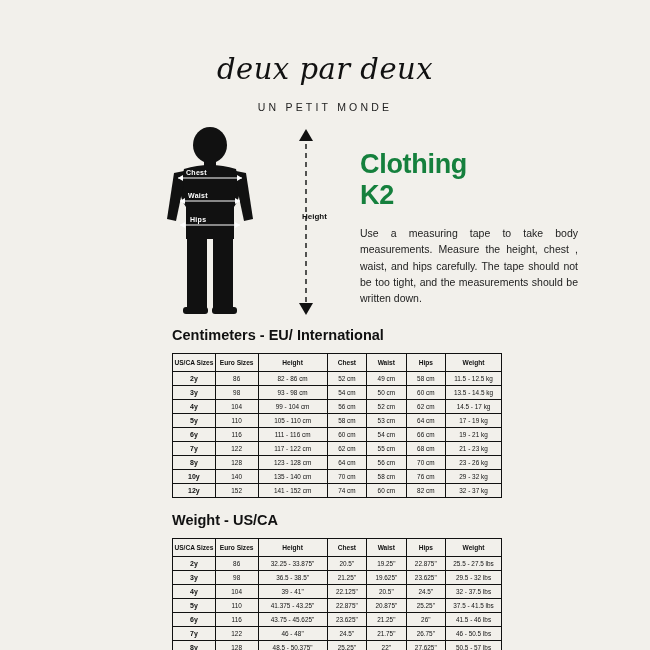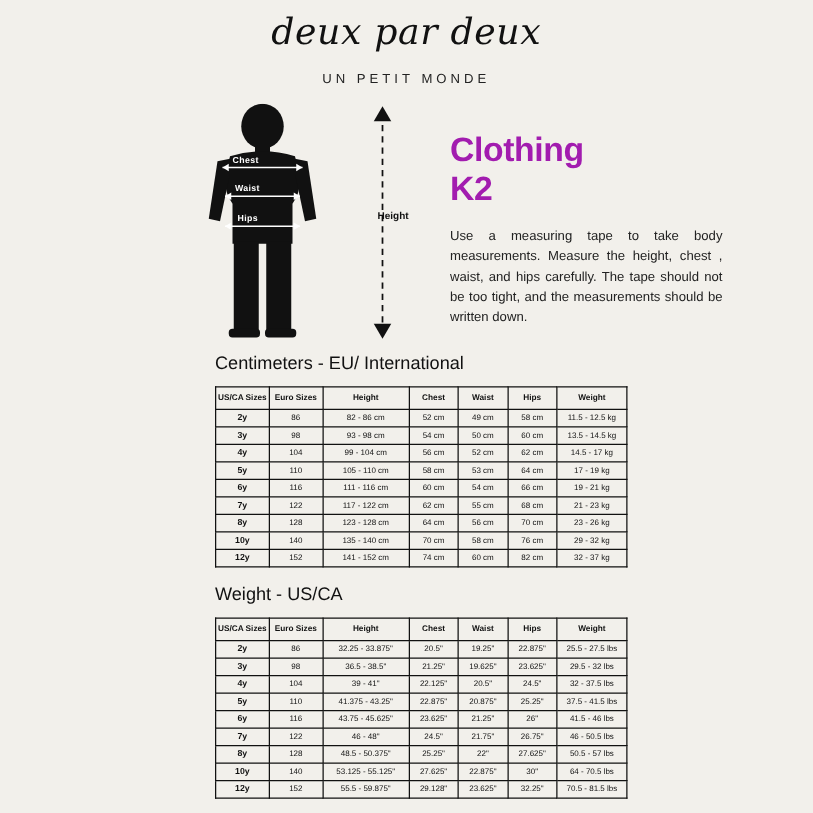--- a/index.html
+++ b/index.html
@@ -28,20 +28,21 @@
     text-align: center;
     padding-top: 10px;
   }
   .brand-name {
     font-family: "DejaVu Serif", serif;
     font-style: italic;
     font-size: 29px;
     letter-spacing: 0.5px;
     color: #111;
     line-height: 1.1;
+    margin-top: 44px;
   }
   .brand-sub {
     font-family: "Liberation Sans", sans-serif;
     font-size: 10.5px;
     letter-spacing: 3.2px;
     color: #222;
     margin-top: 15px;
   }
 
   
@@ -87,39 +88,39 @@
   .hero-text {
     flex: 1;
     padding-left: 8px;
     padding-top: 22px;
   }
   .title {
     font-family: "Liberation Sans", sans-serif;
     font-size: 27px;
     font-weight: bold;
     line-height: 1.15;
-    color: #a21caf;
+    color: #15803d;
     letter-spacing: -0.3px;
   }
   .desc {
     margin-top: 14px;
     font-size: 10.5px;
     line-height: 1.55;
     color: #222;
     text-align: justify;
     max-width: 218px;
   }
 
   
   .section {
     padding: 0 24px;
   }
   .section-title {
     font-size: 14.5px;
-    font-weight: normal;
+    font-weight: bold;
     color: #111;
     margin: 14px 0 10px 148px;
   }
   table.size-table {
     border-collapse: collapse;
     margin-left: 148px;
     width: 330px;
     background: transparent;
   }
   table.size-table th,

